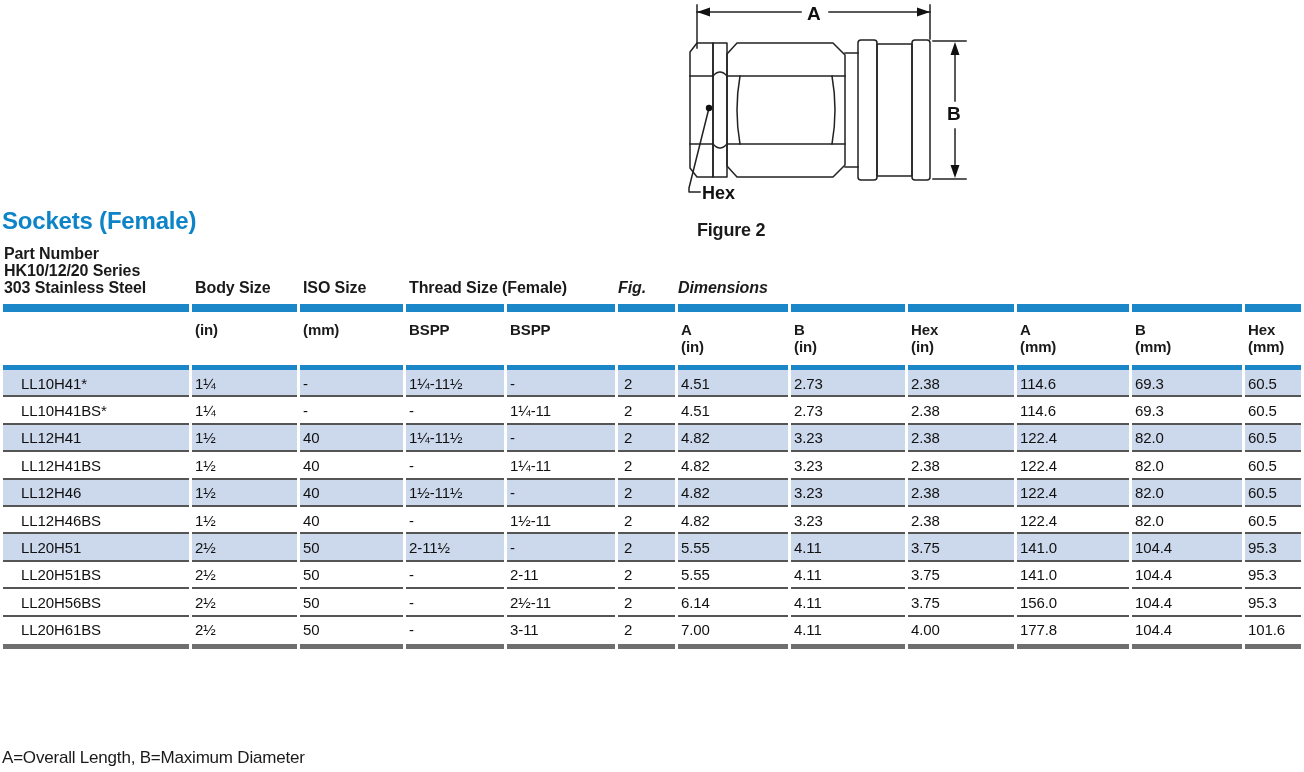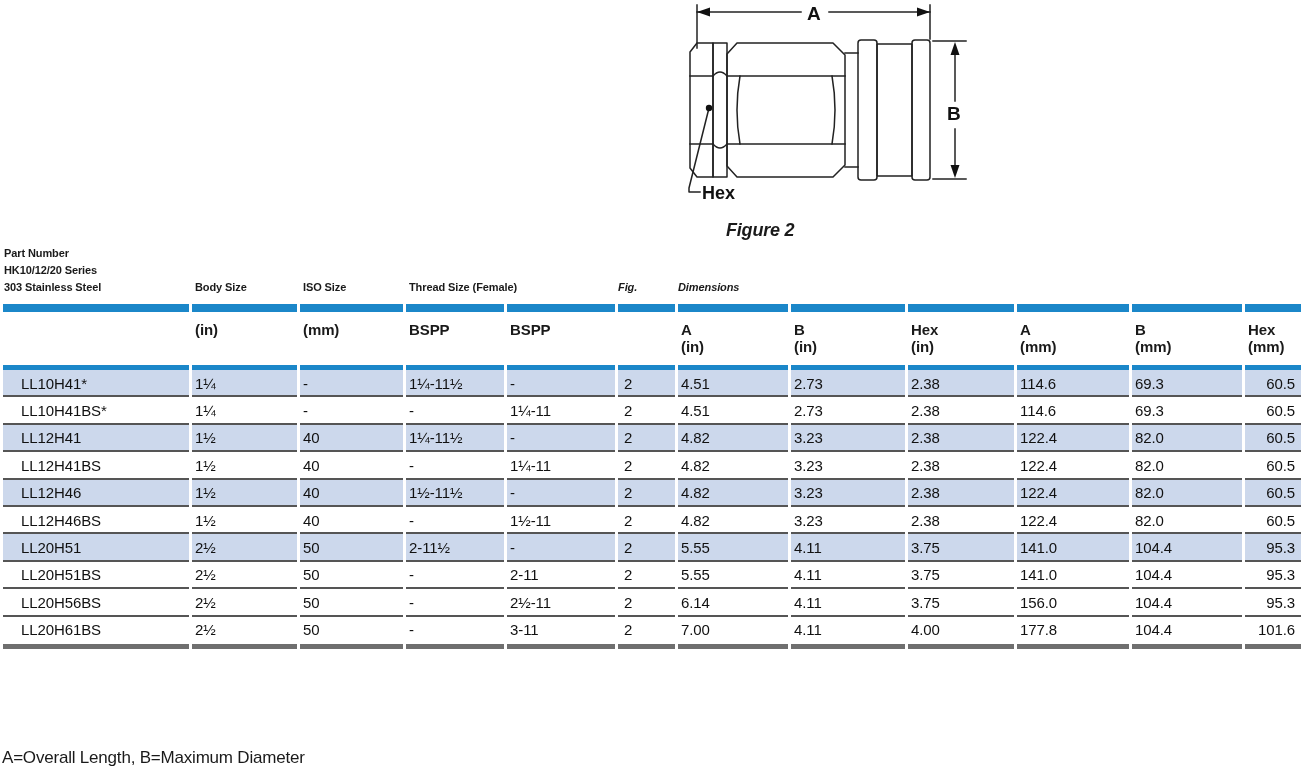--- a/index.html
+++ b/index.html
@@ -4,39 +4,39 @@
 <style>
   html,body { margin:0; padding:0; background:#fff; }
   #canvas {
     position:relative; width:1304px; height:772px; background:#ffffff;
     font-family:"Liberation Sans","DejaVu Sans",sans-serif; color:#1a1a1a;
     overflow:hidden;
   }
   
   .fig-wrap { position:absolute; left:683px; top:2px; width:300px; height:215px; }
   .fig-caption {
-    position:absolute; left:726px; top:220px;
-    font-size:18px; font-weight:bold; letter-spacing:-0.2px;font-style:italic;
+    position:absolute; left:697px; top:220px;
+    font-size:18px; font-weight:bold; letter-spacing:-0.2px;
   }
   
   .title {
     position:absolute; left:2px; top:207px;
     font-size:24px; font-weight:bold; color:#0d84c7; letter-spacing:-0.2px;
   }
   
   table.spec {
     position:absolute; left:0; top:245px; width:1304px;
     border-collapse:separate; border-spacing:3px 0; table-layout:fixed;
     font-size:15px; letter-spacing:-0.1px;
   }
   table.spec th, table.spec td { margin:0; overflow:hidden; white-space:nowrap; }
   
   tr.gh th {
     height:51px; vertical-align:bottom; text-align:left;
-    font-weight:bold; font-size:11px; padding:0 0 8px 3px; line-height:17px;
+    font-weight:bold; font-size:16px; padding:0 0 8px 3px; line-height:17px;
   }
   tr.gh th.part-h { padding-left:1px; }
   tr.gh th.fig-h, tr.gh th.dims-h { padding-left:0;font-style:italic; }
   
   tr.bar-row td { padding:0; }
   tr.b1 td { height:8px; background:#1b87c9; }
   tr.b2 td { height:5px; background:#1b87c9; }
   tr.b3 td { height:5px; background:#6f6f6f; }
   
   tr.sh td {
@@ -45,21 +45,21 @@
   }
   
   tbody.rows td {
     height:24.4px; padding:1px 0 0 3px; vertical-align:middle;
     border-bottom:2px solid #555555; color:#111;
   }
   tbody.rows tr.shaded td { background:#ccd8ec; }
   tbody.rows tr:last-child td { border-bottom:none; padding-bottom:2px; }
   tbody.rows td.c0 { padding-left:18px; }
   tbody.rows td.c5 { padding-left:6px; }
-  tbody.rows td.c11 { text-align:right; padding-right:6px; }
+  tbody.rows td.c11 { text-align:left; padding-right:14px; }
   
   .notes { position:absolute; left:2px; top:693px; font-size:17px; line-height:25.8px; letter-spacing:-0.2px; white-space:pre-wrap; }
 </style>
 </head>
 <body>
 
 <div id="canvas">
 
   <div class="fig-wrap">
     <svg viewBox="0 0 300 215" width="300" height="215">
@@ -105,20 +105,21 @@
         <polygon points="272,176 267.5,163 276.5,163"></polygon>
         <circle cx="26" cy="106" r="3.2"></circle>
         <text x="124" y="18" font-size="19" font-weight="bold">A</text>
         <text x="264" y="118" font-size="19" font-weight="bold">B</text>
         <text x="19" y="197" font-size="18" font-weight="bold">Hex</text>
       </g>
     </svg>
   </div>
   <div class="fig-caption">Figure 2</div>
 
+  <div class="title">Sockets (Female)</div>
 
   <table class="spec">
     <colgroup>
       <col style="width:186px">
         <col style="width:105px">
         <col style="width:103px">
       <col style="width:98px">
         <col style="width:108px">
         <col style="width:57px">
       <col style="width:110px">

